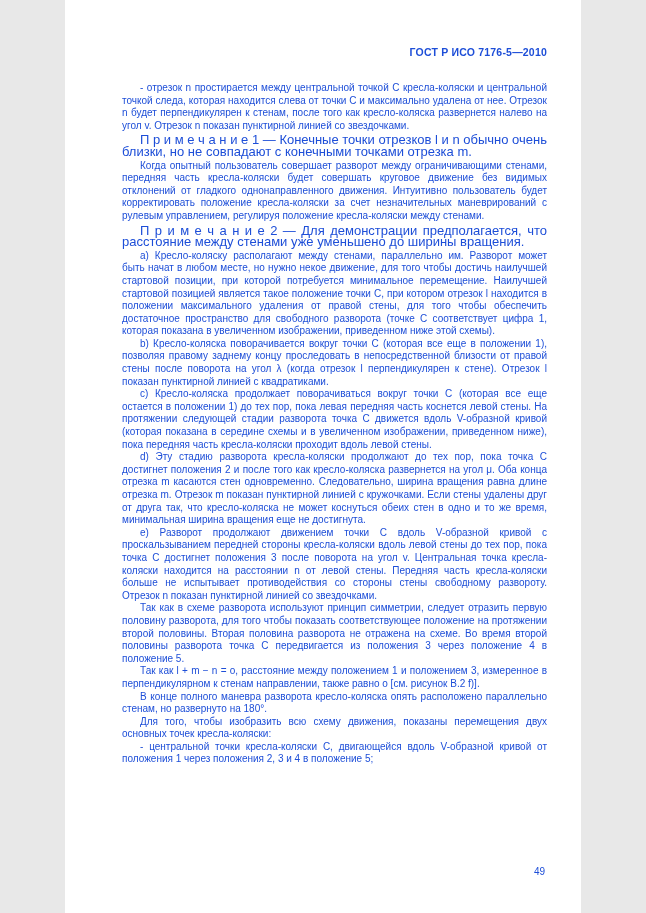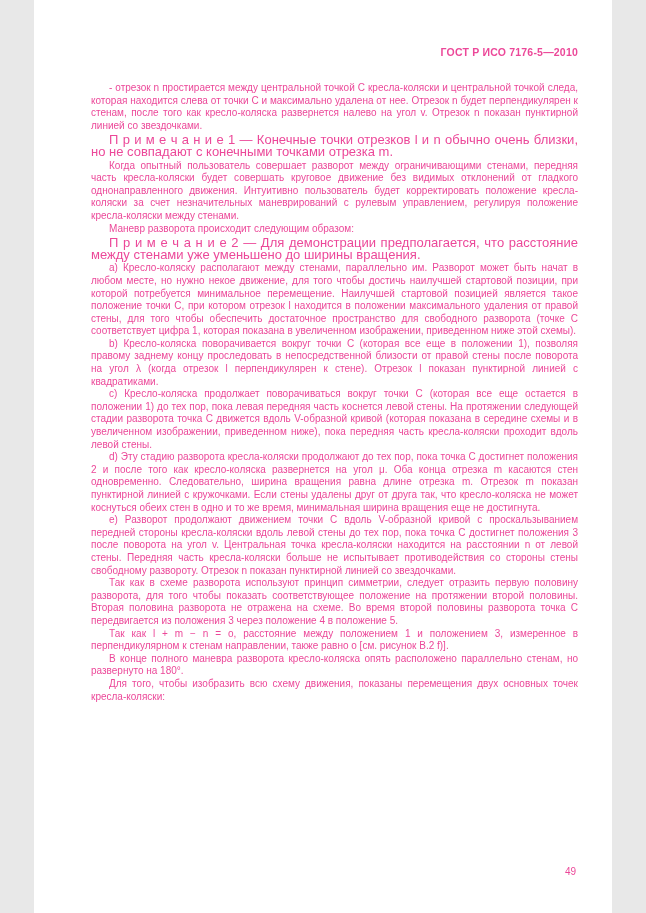--- a/index.html
+++ b/index.html
@@ -3,27 +3,27 @@
 <meta charset="utf-8">
 <style>
   html, body {
     margin: 0;
     padding: 0;
     background: #e8e8e8;
     font-family: "Liberation Sans", sans-serif;
   }
   .page {
     position: relative;
-    width: 578px;
+    width: 516px;
     height: 913px;
     background: #ffffff;
     margin: 0 auto;
     box-sizing: border-box;
     padding: 46px 34px 0 57px;
-    color: #ec4899;
+    color: #1d4ed8;
   }
   .doc-header {
     text-align: right;
     font-weight: bold;
     font-size: 10.5px;
     letter-spacing: 0.2px;
     margin-bottom: 24px;
   }
   .body-text {
     font-size: 10px;
@@ -53,27 +53,27 @@
 <body>
 
 <div class="page">
 
   <div class="doc-header">ГОСТ Р ИСО 7176-5—2010</div>
 
   <div class="body-text">
     <div class="para">- отрезок n простирается между центральной точкой С кресла-коляски и центральной точкой следа, которая находится слева от точки С и максимально удалена от нее. Отрезок n будет перпендикулярен к стенам, после того как кресло-коляска развернется налево на угол v. Отрезок n показан пунктирной линией со звездочками.</div>
     <div class="para note">П р и м е ч а н и е  1 — Конечные точки отрезков l и n обычно очень близки, но не совпадают с конечными точками отрезка m.</div>
     <div class="para">Когда опытный пользователь совершает разворот между ограничивающими стенами, передняя часть кресла-коляски будет совершать круговое движение без видимых отклонений от гладкого однонаправленного движения. Интуитивно пользователь будет корректировать положение кресла-коляски за счет незначительных маневрирований с рулевым управлением, регулируя положение кресла-коляски между стенами.</div>
-    <div class="para">Маневр разворота происходит следующим образом:</div>
     <div class="para note">П р и м е ч а н и е  2 — Для демонстрации предполагается, что расстояние между стенами уже уменьшено до ширины вращения.</div>
     <div class="para">а) Кресло-коляску располагают между стенами, параллельно им. Разворот может быть начат в любом месте, но нужно некое движение, для того чтобы достичь наилучшей стартовой позиции, при которой потребуется минимальное перемещение. Наилучшей стартовой позицией является такое положение точки С, при котором отрезок l находится в положении максимального удаления от правой стены, для того чтобы обеспечить достаточное пространство для свободного разворота (точке С соответствует цифра 1, которая показана в увеличенном изображении, приведенном ниже этой схемы).</div>
     <div class="para">b) Кресло-коляска поворачивается вокруг точки С (которая все еще в положении 1), позволяя правому заднему концу проследовать в непосредственной близости от правой стены после поворота на угол λ (когда отрезок l перпендикулярен к стене). Отрезок l показан пунктирной линией с квадратиками.</div>
     <div class="para">с) Кресло-коляска продолжает поворачиваться вокруг точки С (которая все еще остается в положении 1) до тех пор, пока левая передняя часть коснется левой стены. На протяжении следующей стадии разворота точка С движется вдоль V-образной кривой (которая показана в середине схемы и в увеличенном изображении, приведенном ниже), пока передняя часть кресла-коляски проходит вдоль левой стены.</div>
     <div class="para">d) Эту стадию разворота кресла-коляски продолжают до тех пор, пока точка С достигнет положения 2 и после того как кресло-коляска развернется на угол μ. Оба конца отрезка m касаются стен одновременно. Следовательно, ширина вращения равна длине отрезка m. Отрезок m показан пунктирной линией с кружочками. Если стены удалены друг от друга так, что кресло-коляска не может коснуться обеих стен в одно и то же время, минимальная ширина вращения еще не достигнута.</div>
     <div class="para">е) Разворот продолжают движением точки С вдоль V-образной кривой с проскальзыванием передней стороны кресла-коляски вдоль левой стены до тех пор, пока точка С достигнет положения 3 после поворота на угол v. Центральная точка кресла-коляски находится на расстоянии n от левой стены. Передняя часть кресла-коляски больше не испытывает противодействия со стороны стены свободному развороту. Отрезок n показан пунктирной линией со звездочками.</div>
     <div class="para">Так как в схеме разворота используют принцип симметрии, следует отразить первую половину разворота, для того чтобы показать соответствующее положение на протяжении второй половины. Вторая половина разворота не отражена на схеме. Во время второй половины разворота точка С передвигается из положения 3 через положение 4 в положение 5.</div>
     <div class="para">Так как l + m − n = o, расстояние между положением 1 и положением 3, измеренное в перпендикулярном к стенам направлении, также равно o [см. рисунок В.2 f)].</div>
     <div class="para">В конце полного маневра разворота кресло-коляска опять расположено  параллельно стенам, но развернуто на 180°.</div>
     <div class="para">Для того, чтобы изобразить всю схему движения, показаны перемещения двух основных точек кресла-коляски:</div>
+    <div class="para">- центральной точки кресла-коляски С, двигающейся вдоль V-образной кривой от положения 1  через положения 2, 3 и 4 в положение 5;</div>
   </div>
 
   <div class="page-number">49</div>
 </div>
 
 </body></html>

